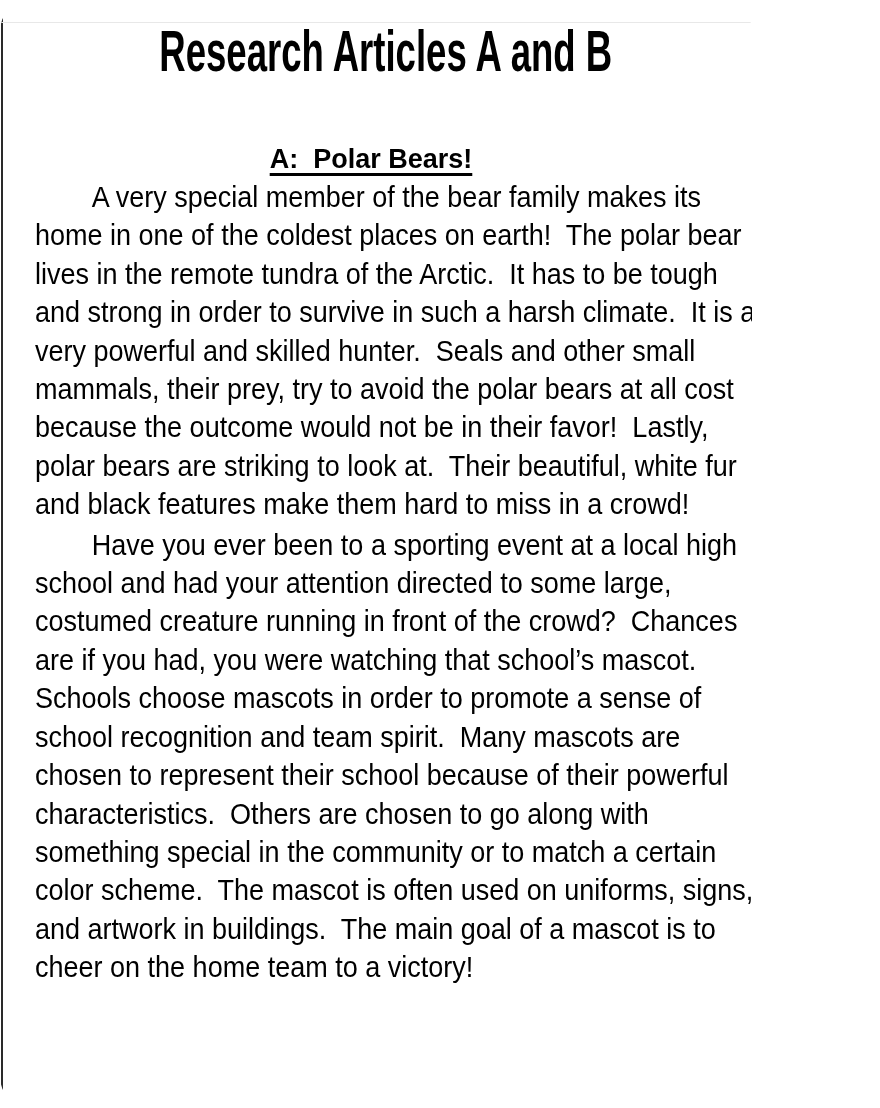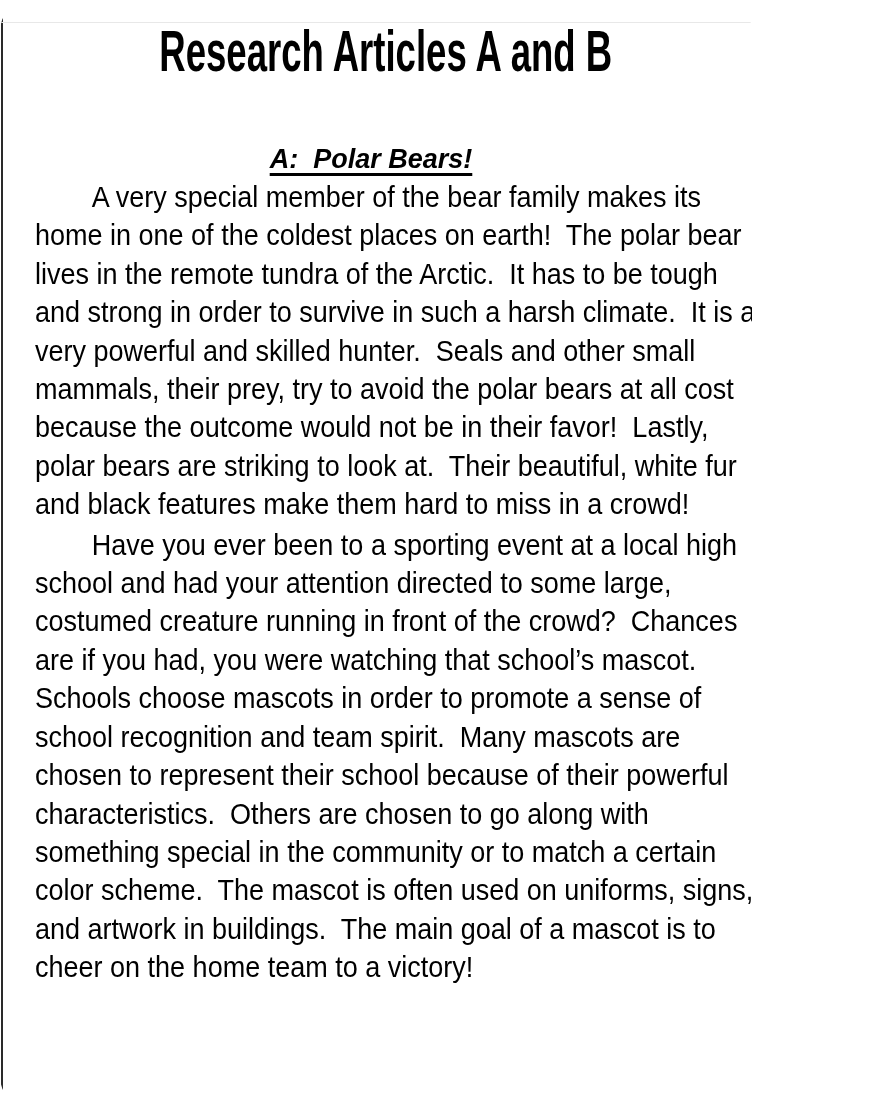--- a/index.html
+++ b/index.html
@@ -54,21 +54,21 @@
     font-size: 27px;
     line-height: 34px;
     font-weight: bold;
     text-align: center;
     white-space: pre;
     text-decoration: underline;
     text-decoration-thickness: 2.5px;
     text-underline-offset: 5px;
     color: #000000;
   }
-  .heading-a { margin-top: 59px; font-style: italic; }
+  .heading-a { margin-top: 59px; }
   .heading-b { margin-top: 77px; }
   .paragraph {
     margin-top: 2px;
     font-size: 30px;
     line-height: 38.4px;
     transform: scaleX(0.9);
     transform-origin: 0 0;
     color: #000000;
   }
   .paragraph .line {

